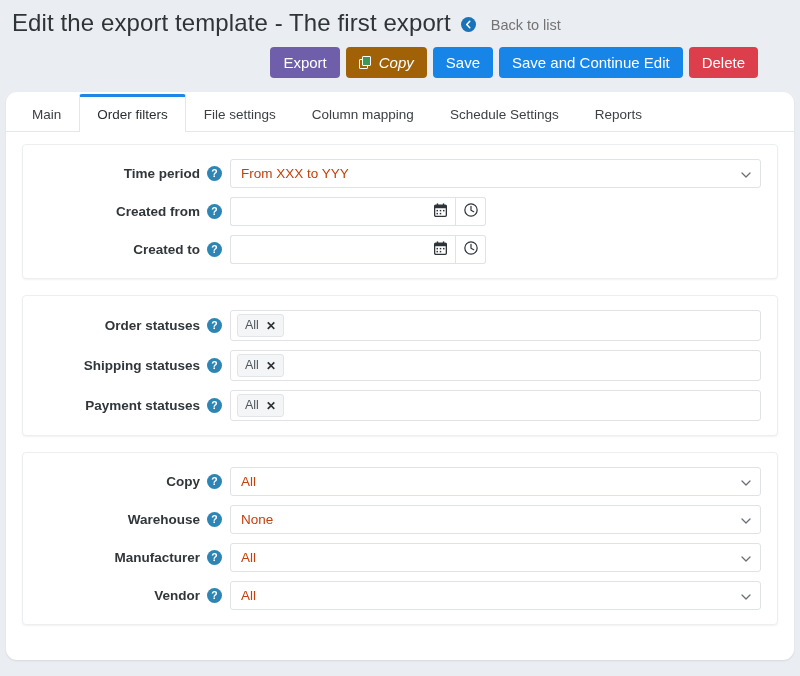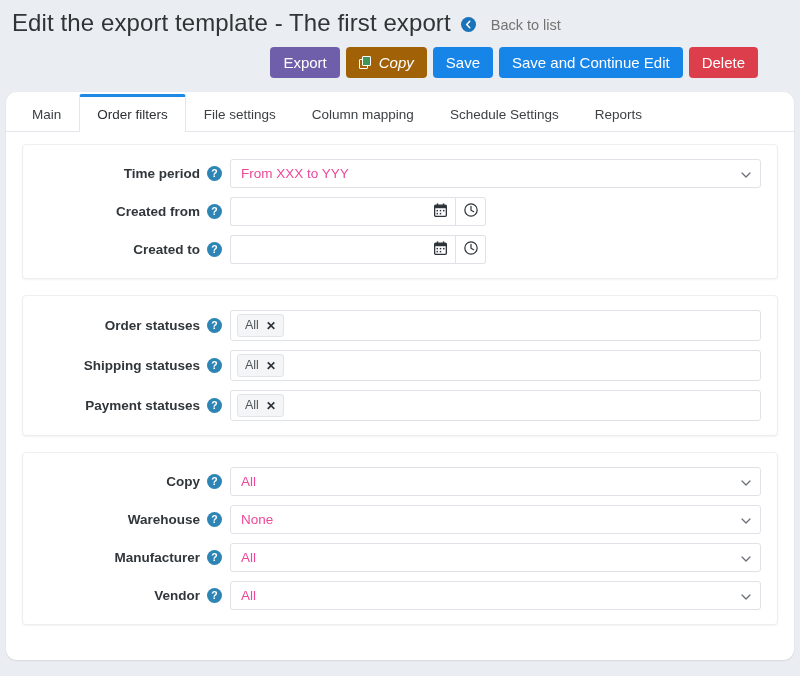--- a/index.html
+++ b/index.html
@@ -186,21 +186,21 @@
   .sel {
     position: relative;
     height: 29px;
     border: 1px solid #dfe3e7;
     border-radius: 3px;
     background: #fff;
     display: flex;
     align-items: center;
     padding: 0 26px 0 10px;
     font-size: 13.5px;
-    color: #ec4899;
+    color: #c2410c;
     cursor: pointer;
     overflow: hidden;
     white-space: nowrap;
   }
   .sel .chev {
     position: absolute;
     right: 9px; top: 50%;
     margin-top: -2px;
   }
 

